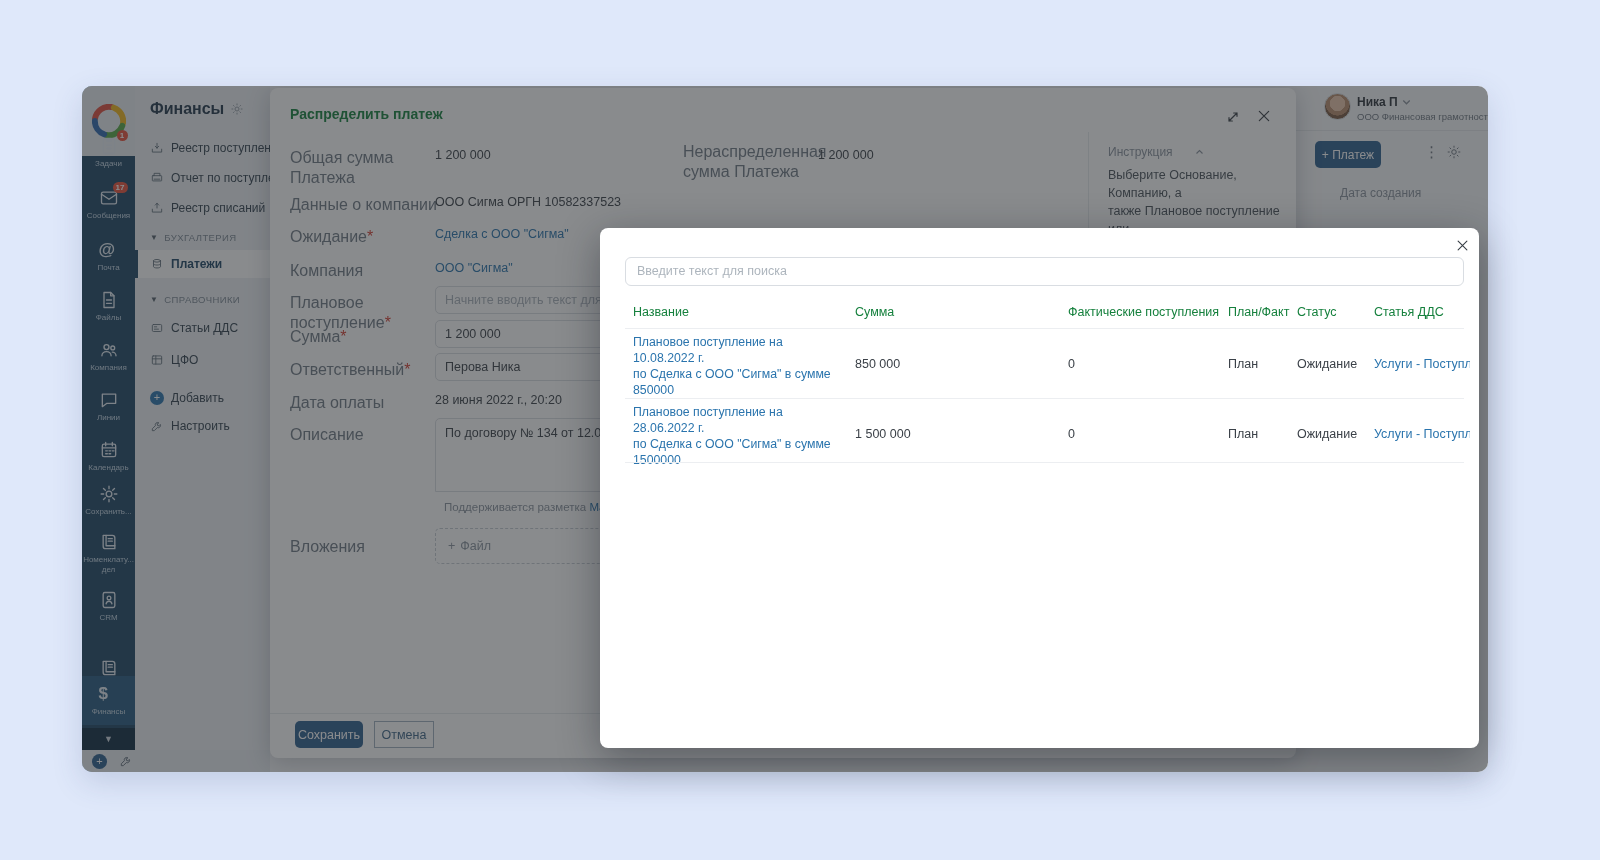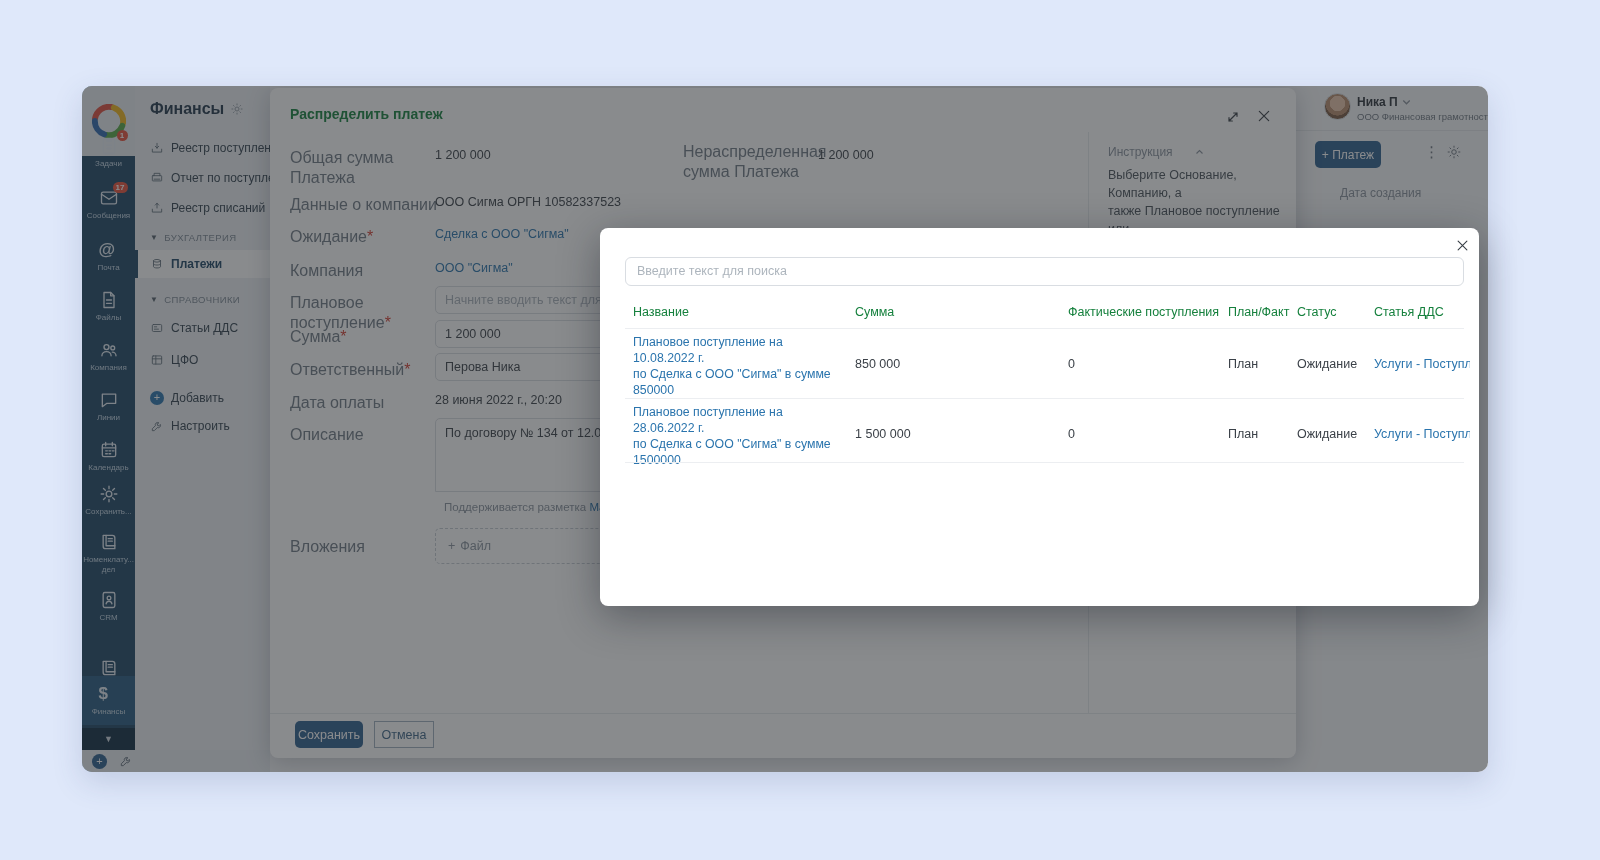--- a/index.html
+++ b/index.html
@@ -66,21 +66,21 @@
   .instr-t svg { width:9px; height:6px; stroke:#8a939e; fill:none; stroke-width:1.5; }
   .instr-p { position:absolute; left:838px; top:78px; width:186px; font-size:12.5px; color:#4a525a; line-height:1.45; white-space:pre-line; }
   .dlg-foot { position:absolute; left:0; top:625px; width:1026px; height:1px; background:#e7eaed; }
   .btn-save { position:absolute; left:25px; top:633px; width:68px; height:27px; background:#2d5f8f; color:#fff; border:none; border-radius:5px; font-size:12.5px; cursor:pointer; font-family:inherit; }
   .btn-cancel { position:absolute; left:104px; top:633px; width:60px; height:27px; background:transparent; color:#3e6587; border:1px solid #9fb0bf; border-radius:0; font-size:12.5px; cursor:pointer; font-family:inherit; }
 
   
   .dim { position:absolute; left:82px; top:86px; width:1406px; height:686px; border-radius:10px; background:rgba(40,44,48,.55); z-index:6; }
 
   
-  .picker { position:absolute; left:600px; top:228px; width:879px; height:378px; background:#fff; border-radius:8px; z-index:10; box-shadow:0 10px 40px rgba(20,25,35,.4); }
+  .picker { position:absolute; left:600px; top:228px; width:879px; height:520px; background:#fff; border-radius:8px; z-index:10; box-shadow:0 10px 40px rgba(20,25,35,.4); }
   .pk-close { position:absolute; left:855px; top:10px; width:15px; height:15px; stroke:#3a4047; stroke-width:1.8; fill:none; stroke-linecap:round; cursor:pointer; }
   .pk-search { position:absolute; left:25px; top:29px; width:839px; height:29px; border:1px solid #d9dde2; border-radius:6px; font-size:12.5px; color:#adb5bd; line-height:27px; padding:0 11px; white-space:nowrap; overflow:hidden; cursor:text; }
   .pk-h { position:absolute; top:77px; font-size:12.5px; color:#15803d; white-space:nowrap; }
   .pk-div { position:absolute; left:25px; width:839px; height:1px; background:#eceef1; }
   .pk-name { position:absolute; left:33px; width:212px; font-size:12.3px; color:#2a74ad; line-height:1.3; white-space:pre-line; cursor:pointer; }
   .pk-c { position:absolute; font-size:12.5px; color:#3b4148; white-space:nowrap; }
   .pk-dds { position:absolute; left:774px; width:96px; font-size:12.5px; color:#2a74ad; white-space:nowrap; overflow:hidden; cursor:pointer; }
 </style>
 </head>
 <body>

